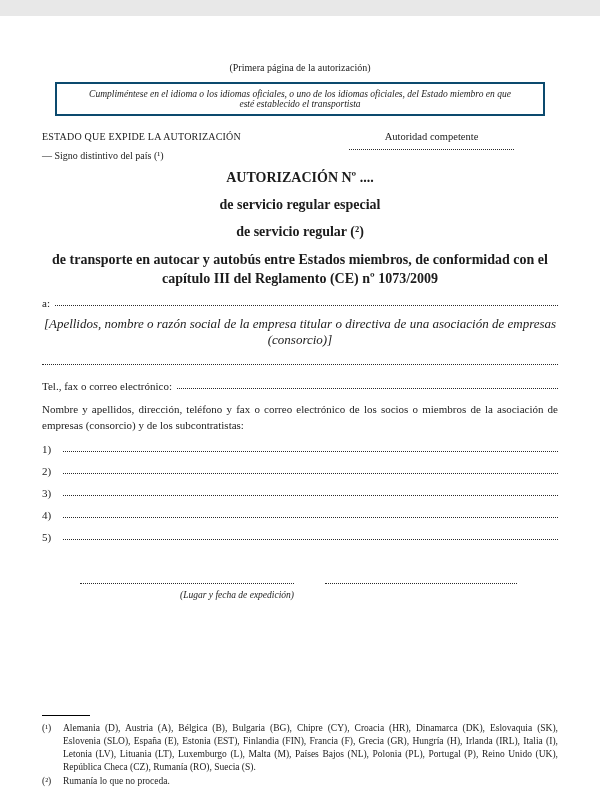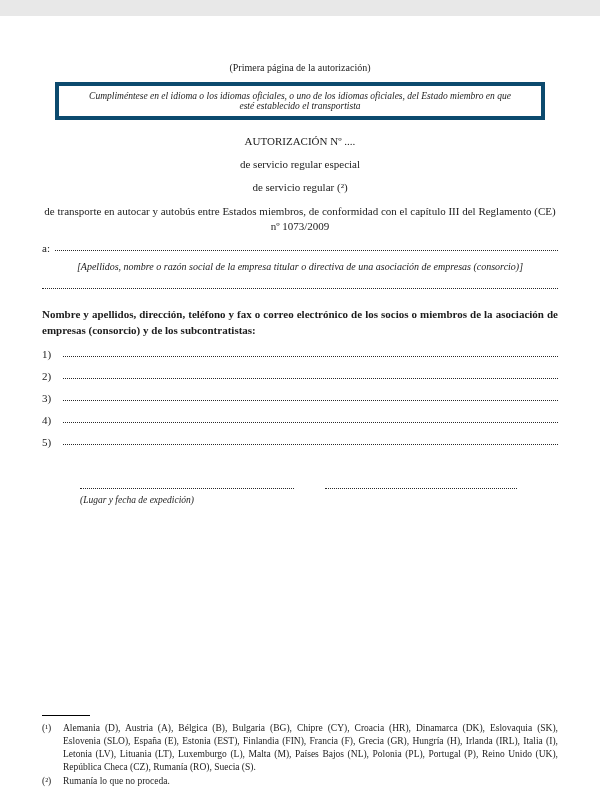--- a/index.html
+++ b/index.html
@@ -16,102 +16,116 @@
     font-family: "Liberation Serif", "DejaVu Serif", serif;
     color: #1c1c1c;
     font-size: 11px;
   }
   .center { text-align: center; }
   .note-sm { font-size: 10px; }
   .hdr-note1 { margin-bottom: 9px; }
   .hdr-note2 { margin-bottom: 13px; }
 
   .instruction-box {
-    border: 4px solid #0c4a6e;
+    border: 2px solid #0c4a6e;
     margin: 0 13px 15px 13px;
     padding: 5px 26px;
     font-style: italic;
     font-size: 9.5px;
     text-align: center;
   }
 
   .issuer-row {
     display: flex;
     justify-content: space-between;
     margin-bottom: 9px;
   }
   .issuer-left { font-size: 10px; }
   .issuer-state { margin-bottom: 8px; letter-spacing: 0.2px; }
   .issuer-right { width: 165px; margin-right: 44px; text-align: center; font-size: 10.5px; }
   .dotline-bare { border-bottom: 1px dotted #2a2a2a; height: 0; }
   .issuer-right .dotline-bare { margin-top: 7px; }
 
-  .title-block { text-align: center; font-weight: normal; font-size: 11px; }
+  .title-block { text-align: center; font-weight: bold; font-size: 14px; }
   .t-line { margin-bottom: 11px; }
   .t-line-wrap { line-height: 1.35; margin-bottom: 8px; }
 
   .field-row { display: flex; align-items: flex-end; margin-bottom: 7px; }
   .field-row .lbl { white-space: nowrap; }
   .lead {
     flex: 1;
     border-bottom: 1px dotted #2a2a2a;
     margin: 0 0 3px 5px;
     min-height: 1px;
   }
   .bracket-note {
     font-style: italic;
-    font-size: 10px;
+    font-size: 13px;
     text-align: center;
     margin-bottom: 10px;
   }
   .dotline-solo { border-bottom: 1px dotted #2a2a2a; height: 0; margin: 6px 0 15px 0; }
 
-  .members-intro { text-align: justify; line-height: 1.45; margin: 3px 0 9px 0; font-weight: bold; }
+  .members-intro { text-align: justify; line-height: 1.45; margin: 3px 0 9px 0; }
   .num-row { margin-bottom: 10px; }
   .num-row .lbl { width: 16px; }
   .plain-line { margin: 2px 0 10px 0; }
 
   .sig-row { display: flex; margin-top: 30px; font-size: 9.5px; }
-  .sig-col-left { width: 214px; margin-left: 38px; text-align: left; }
+  .sig-col-left { width: 214px; margin-left: 38px; text-align: right; }
   .sig-col-right { width: 192px; margin-left: 31px; text-align: center; }
   .sig-line { border-bottom: 1px dotted #2a2a2a; height: 0; margin-bottom: 5px; }
   .sig-caption { font-style: italic; line-height: 1.3; }
 
   .footnotes { margin-top: auto; font-size: 9.5px; }
   .fn-rule { width: 48px; border-top: 1px solid #000; margin-bottom: 6px; }
   .fn-item { display: flex; line-height: 1.4; }
   .fn-marker { flex: none; width: 21px; }
   .fn-text { flex: 1; text-align: justify; }
 </style>
 </head>
 <body>
 
 <div class="page">
 
   <div class="center note-sm hdr-note1">(Primera página de la autorización)</div>
 
   <div class="instruction-box">Cumpliméntese en el idioma o los idiomas oficiales, o uno de los idiomas oficiales, del Estado miembro en que esté establecido el transportista</div>
 
+  <div class="issuer-row">
+    <div class="issuer-left">
+      <div class="issuer-state">ESTADO QUE EXPIDE LA AUTORIZACIÓN</div>
+      <div>— Signo distintivo del país (¹)</div>
+    </div>
+    <div class="issuer-right">
+      <div>Autoridad competente</div>
+      <div class="dotline-bare"></div>
+    </div>
+  </div>
 
   <div class="title-block">
     <div class="t-line">AUTORIZACIÓN Nº ....</div>
     <div class="t-line">de servicio regular especial</div>
     <div class="t-line">de servicio regular (²)</div>
     <div class="t-line-wrap">de transporte en autocar y autobús entre Estados miembros, de conformidad con el capítulo III del Reglamento (CE) nº 1073/2009</div>
   </div>
 
   <div class="field-row">
     <span class="lbl">a:</span>
     <span class="lead"></span>
   </div>
   <div class="bracket-note">[Apellidos, nombre o razón social de la empresa titular o directiva de una asociación de empresas (consorcio)]</div>
 
   <div class="dotline-solo"></div>
 
 
+  <div class="field-row">
+    <span class="lbl">Tel., fax o correo electrónico:</span>
+    <span class="lead"></span>
+  </div>
 
   <div class="members-intro">Nombre y apellidos, dirección, teléfono y fax o correo electrónico de los socios o miembros de la asociación de empresas (consorcio) y de los subcontratistas:</div>
 
   <div class="field-row num-row">
     <span class="lbl">1)</span>
     <span class="lead"></span>
   </div>
   <div class="field-row num-row">
     <span class="lbl">2)</span>
     <span class="lead"></span>

